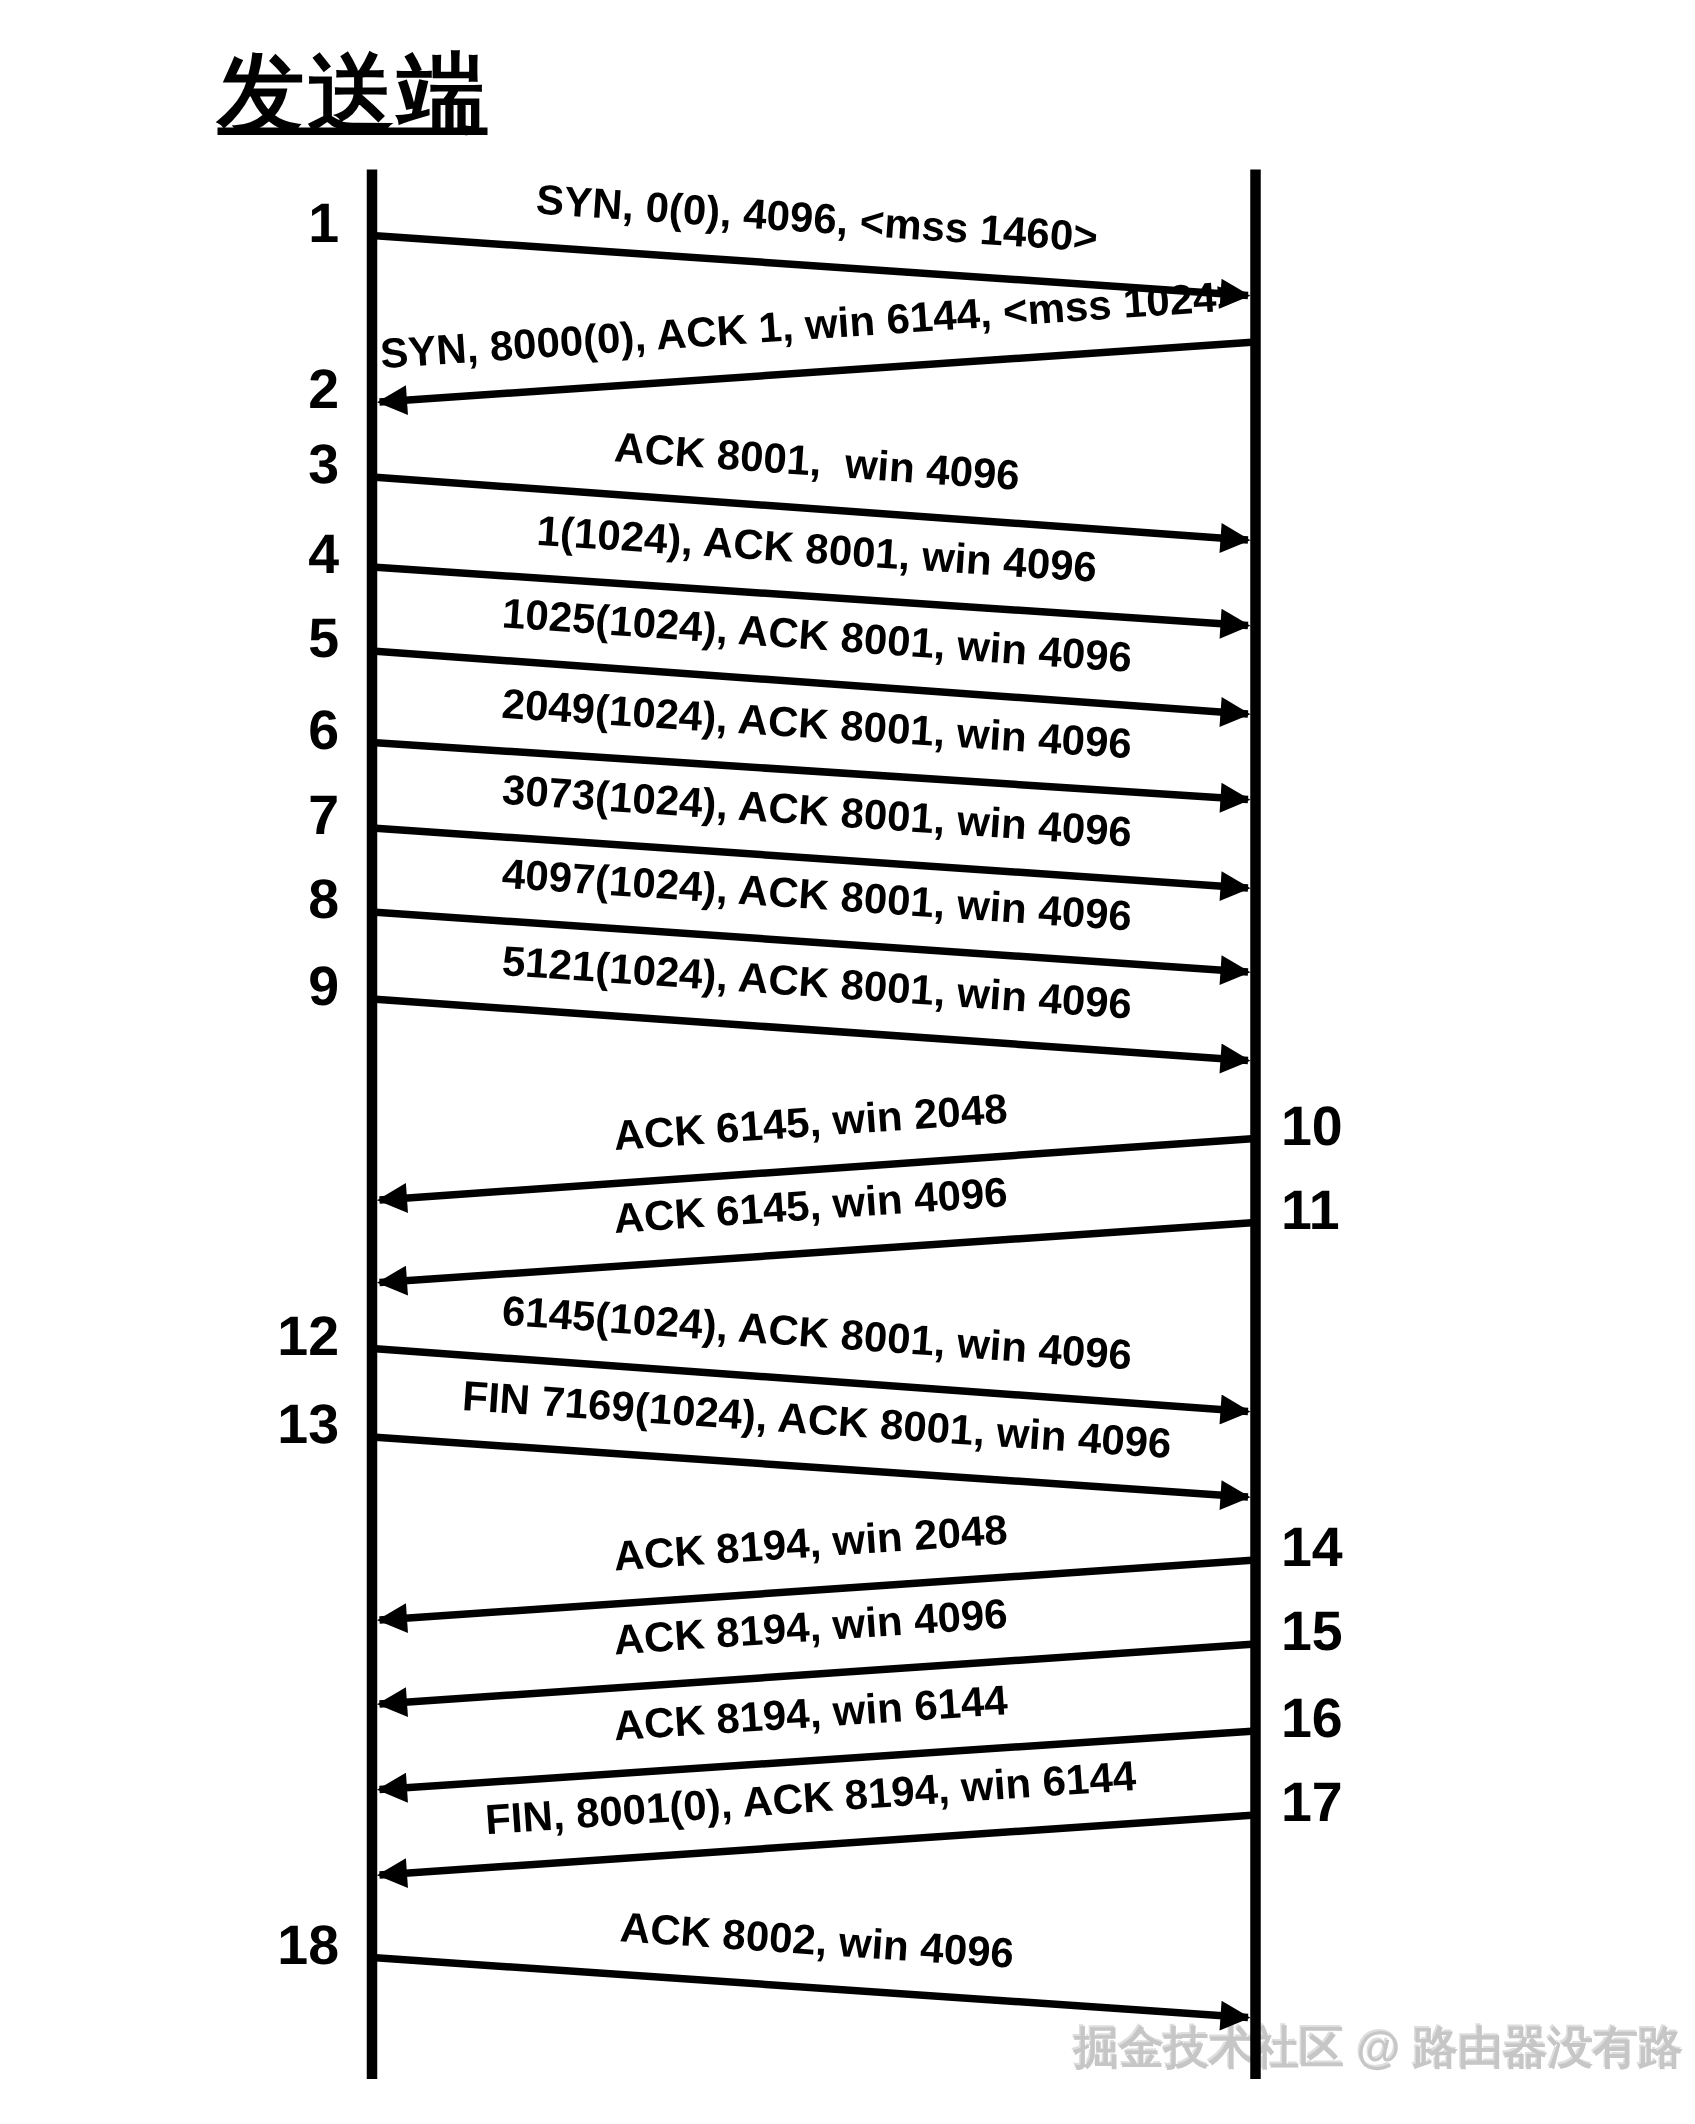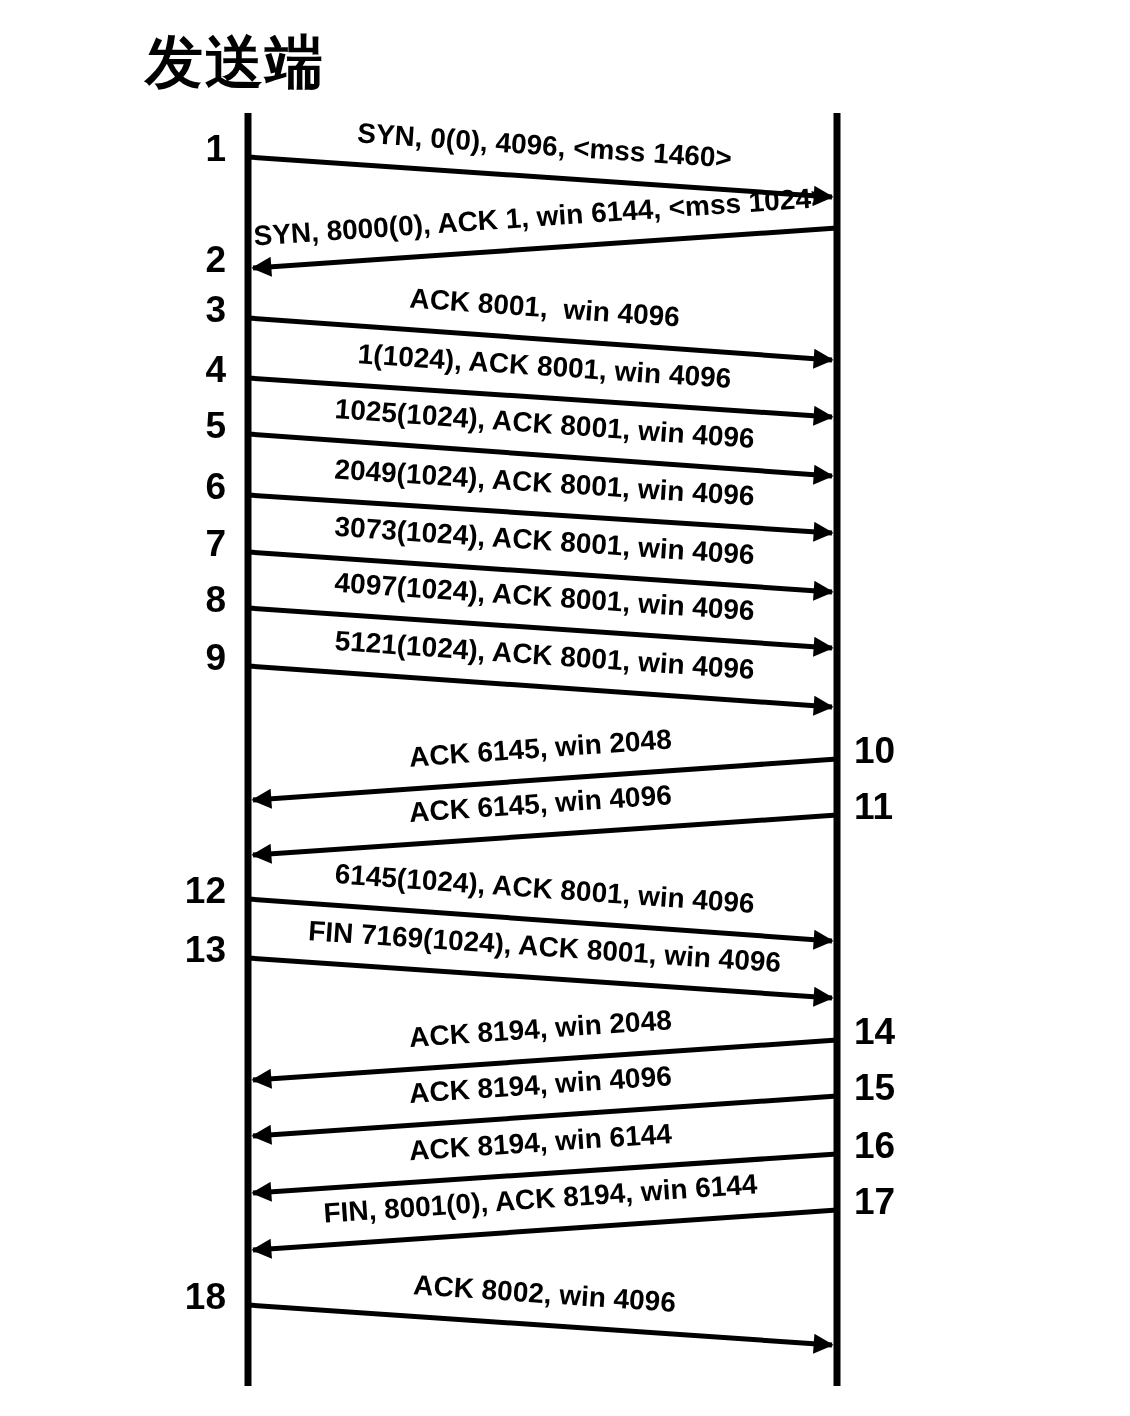--- a/index.html
+++ b/index.html
@@ -17,20 +17,21 @@
   }
   .title {
     position: absolute;
     top: 24px;
     transform: translateX(-50%);
     font-size: 58px;
     font-weight: 700;
     color: #000000;
     letter-spacing: 2px;
     white-space: nowrap;
+    text-decoration: underline;
   }
   .title.sender   { left: 235px; }
   .title.receiver { left: 845px; }
   .watermark {
     position: absolute;
     right: 8px;
     bottom: 30px;
     font-size: 30px;
     font-weight: 700;
     color: #c6c6c6;
@@ -66,20 +67,21 @@
   }
 </style>
 </head>
 <body>
 
 <div class="canvas">
 
   <div class="title sender">发送端</div>
 
 
+  <div class="watermark">掘金技术社区 @ 路由器没有路</div>
 
   <svg id="diagram" width="1130" height="1416" viewBox="0 0 1130 1416" xmlns="http://www.w3.org/2000/svg">
     <defs>
       <marker id="arrowhead" viewBox="0 0 12 12" refX="11" refY="6" markerWidth="26" markerHeight="20" markerUnits="userSpaceOnUse" orient="auto">
         <path d="M0,0 L12,6 L0,12 Z" fill="#000000"></path>
       </marker>
     </defs>
 
     <line class="lifeline" x1="248" y1="113" x2="248" y2="1386"></line>
     <line class="lifeline" x1="837" y1="113" x2="837" y2="1386"></line>

